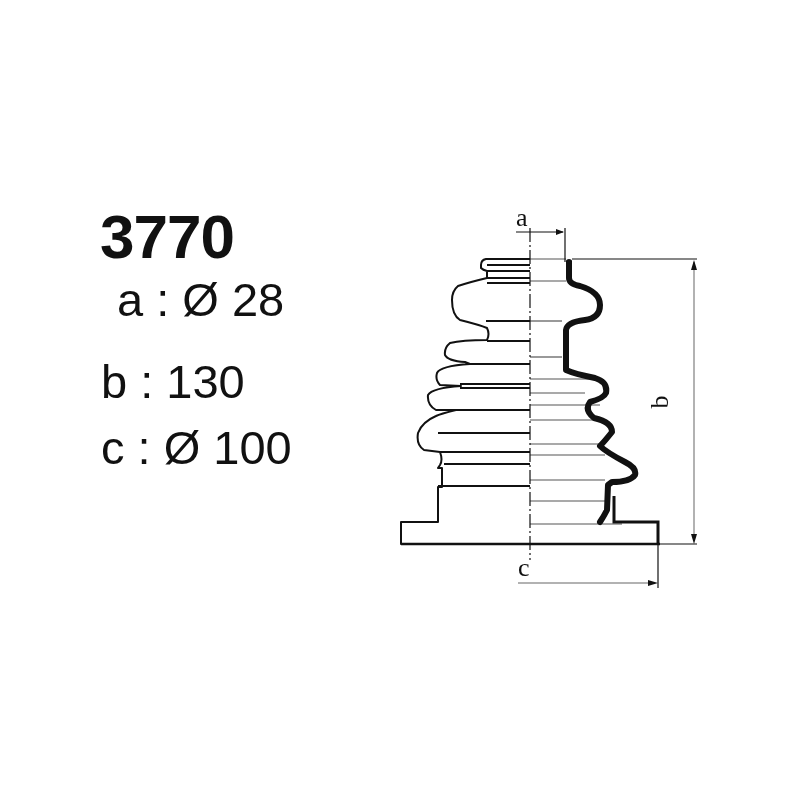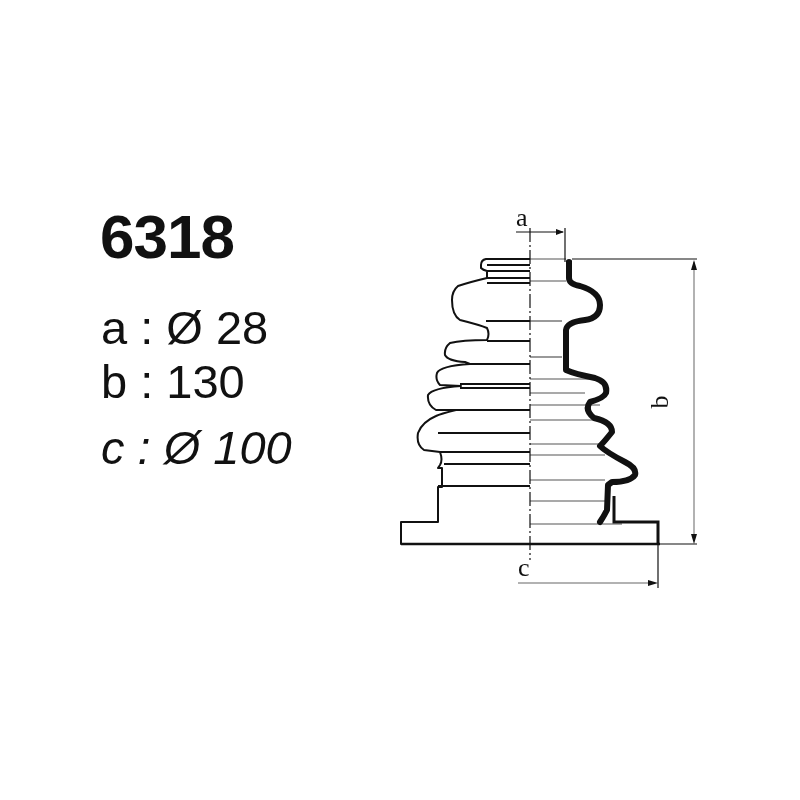--- a/index.html
+++ b/index.html
@@ -1,31 +1,31 @@
 <!DOCTYPE html>
 <html><head>
   <meta charset="utf-8">
   <style>
     html, body { margin: 0; padding: 0; background: #ffffff; }
     body { width: 800px; height: 800px; position: relative; overflow: hidden;
            font-family: "Liberation Sans", sans-serif; color: #111; }
     .part-no { position: absolute; left: 100px; top: 206px; font-size: 62px; font-weight: bold;
                letter-spacing: -1px; line-height: 1; }
     .dim-line { position: absolute; left: 101px; font-size: 47px; line-height: 1; white-space: pre; }
-    .dim-a { top: 304px; }
+    .dim-a { top: 276px; margin-left: 16px; }
     .dim-b { top: 358px; }
-    .dim-c { top: 424px; font-style: italic; }
+    .dim-c { top: 424px; }
     svg { position: absolute; left: 0; top: 0; }
     .lbl { font-family: "Liberation Serif", serif; font-size: 26px; fill: #111; }
   </style>
 </head>
 <body>
 
 <div>
-  <div class="part-no">6318</div>
+  <div class="part-no">3770</div>
   <div class="dim-line dim-a">a : Ø 28</div>
   <div class="dim-line dim-b">b : 130</div>
   <div class="dim-line dim-c">c : Ø 100</div>
 </div>
 
 <svg width="800" height="800" viewBox="0 0 800 800">
   <g fill="none" stroke="#111" stroke-width="2" stroke-linejoin="round">
 
     <path d="M530 259 L486 259 Q481 260 481 265 L481 268 Q483 270 487 271 L487 278 Q470 282 458 286 Q452 291 452 300 Q452 315 460 320 Q480 325 487 328 Q490 334 487 340 Q462 340 450 343 Q444 348 445 355 Q448 361 465 362 L470 364 Q440 366 437 373 Q435 380 440 385 L461 386 Q432 388 428 395 Q427 405 436 410 L456 410 Q440 414 436 416 Q422 422 418 433 Q416 445 424 450 L440 452 Q443 460 440 465 L438 468 L442 468 L442 487 L438 487 L438 522 L401 522 L401 544 L530 544"></path>
   </g>

